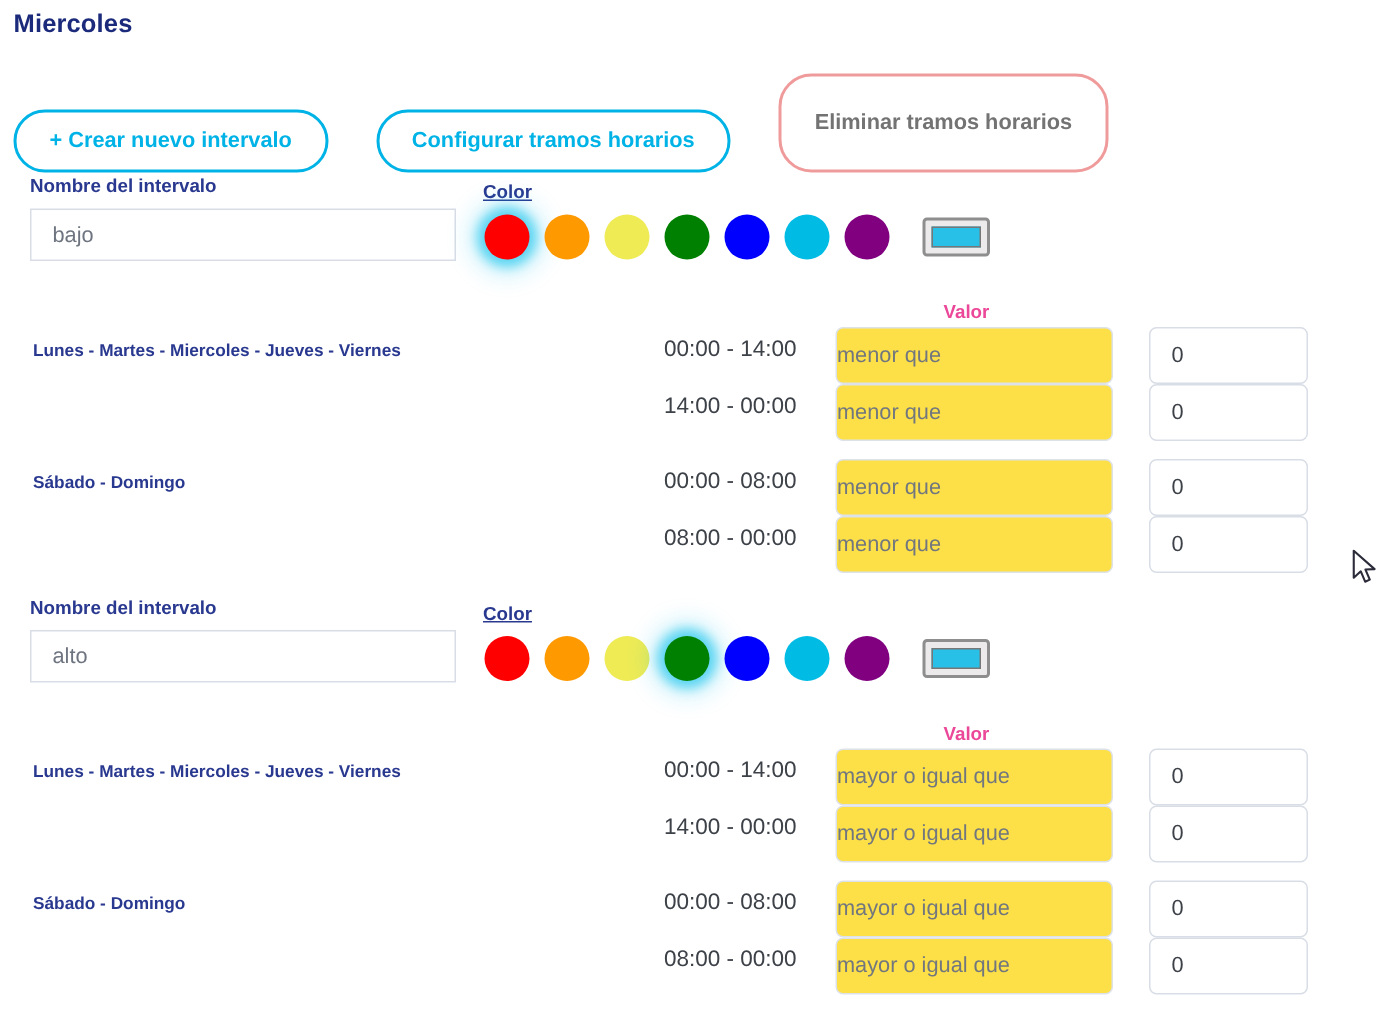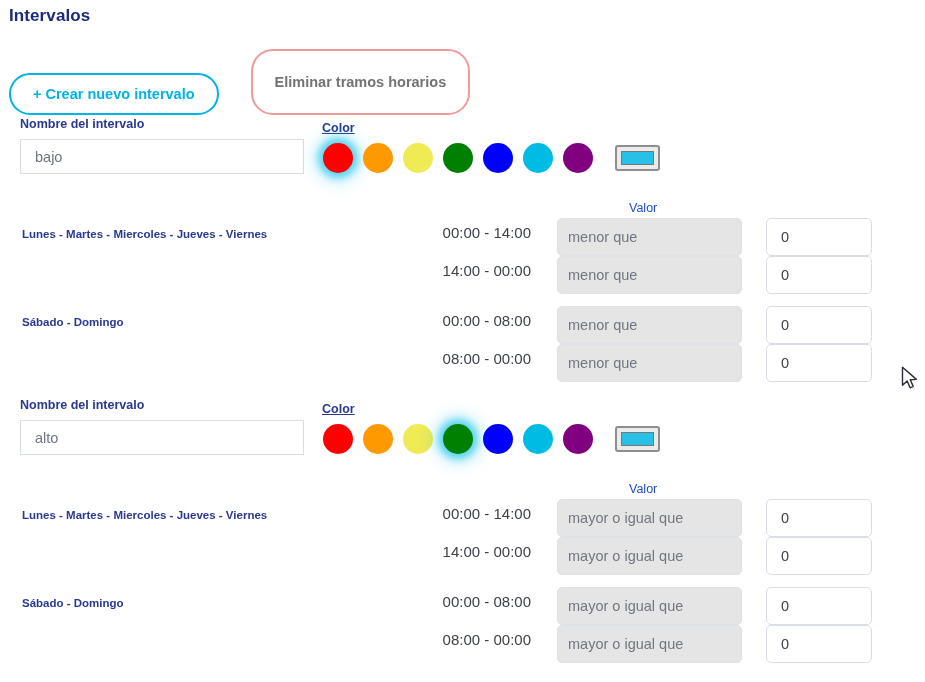--- a/index.html
+++ b/index.html
@@ -111,22 +111,22 @@
     height: 100%;
     border: 1px solid #777777;
   }
 
   
   .valor-label {
     position: absolute;
     left: 629px;
     top: 0px;
     font-size: 12.5px;
-    font-weight: normal;
-    color: #1d4ed8;
+    font-weight: bold;
+    color: #ec4899;
   }
 
   
   .day-label {
     position: absolute;
     left: 22px;
     font-size: 11.5px;
     font-weight: bold;
     color: #2a3990;
     white-space: nowrap;
@@ -140,25 +140,25 @@
     color: #3d4148;
     white-space: nowrap;
   }
   .cmp-field {
     position: absolute;
     left: 557px;
     width: 185px;
     height: 38px;
     border: 1px solid #dde1e8;
     border-radius: 5px;
-    background: #e5e5e5;
+    background: #fde047;
     font-family: "Liberation Sans", sans-serif;
     font-size: 14.5px;
     color: #72777f;
-    padding: 0 10px;
+    padding: 0 0;
     outline: none;
   }
   .val-field {
     position: absolute;
     left: 766px;
     width: 106px;
     height: 38px;
     border: 1px solid #d8dde6;
     border-radius: 5px;
     background: #ffffff;
@@ -170,24 +170,25 @@
   }
 
   
   .cursor { position: absolute; pointer-events: none; }
 </style>
 </head>
 <body>
 
 <div class="page">
 
-  <div class="page-title">Intervalos</div>
+  <div class="page-title">Miercoles</div>
 
   <div class="btn-row">
     <button class="pill-btn pill-primary">+ Crear nuevo intervalo</button>
+    <button class="pill-btn pill-primary">Configurar tramos horarios</button>
     <button class="pill-btn pill-danger">Eliminar tramos horarios</button>
   </div>
 
   <div id="intervals-host">
       <div class="interval-block" style="top: 117px;">
         <div class="field-label name-label">Nombre del intervalo</div>
         <input class="name-input" type="text" placeholder="Nombre del intervalo" value="bajo" style="">
         <div class="field-label color-label">Color</div>
         <div class="swatch-row">
           <div class="swatch selected" style="background: rgb(255, 0, 0);"></div>

